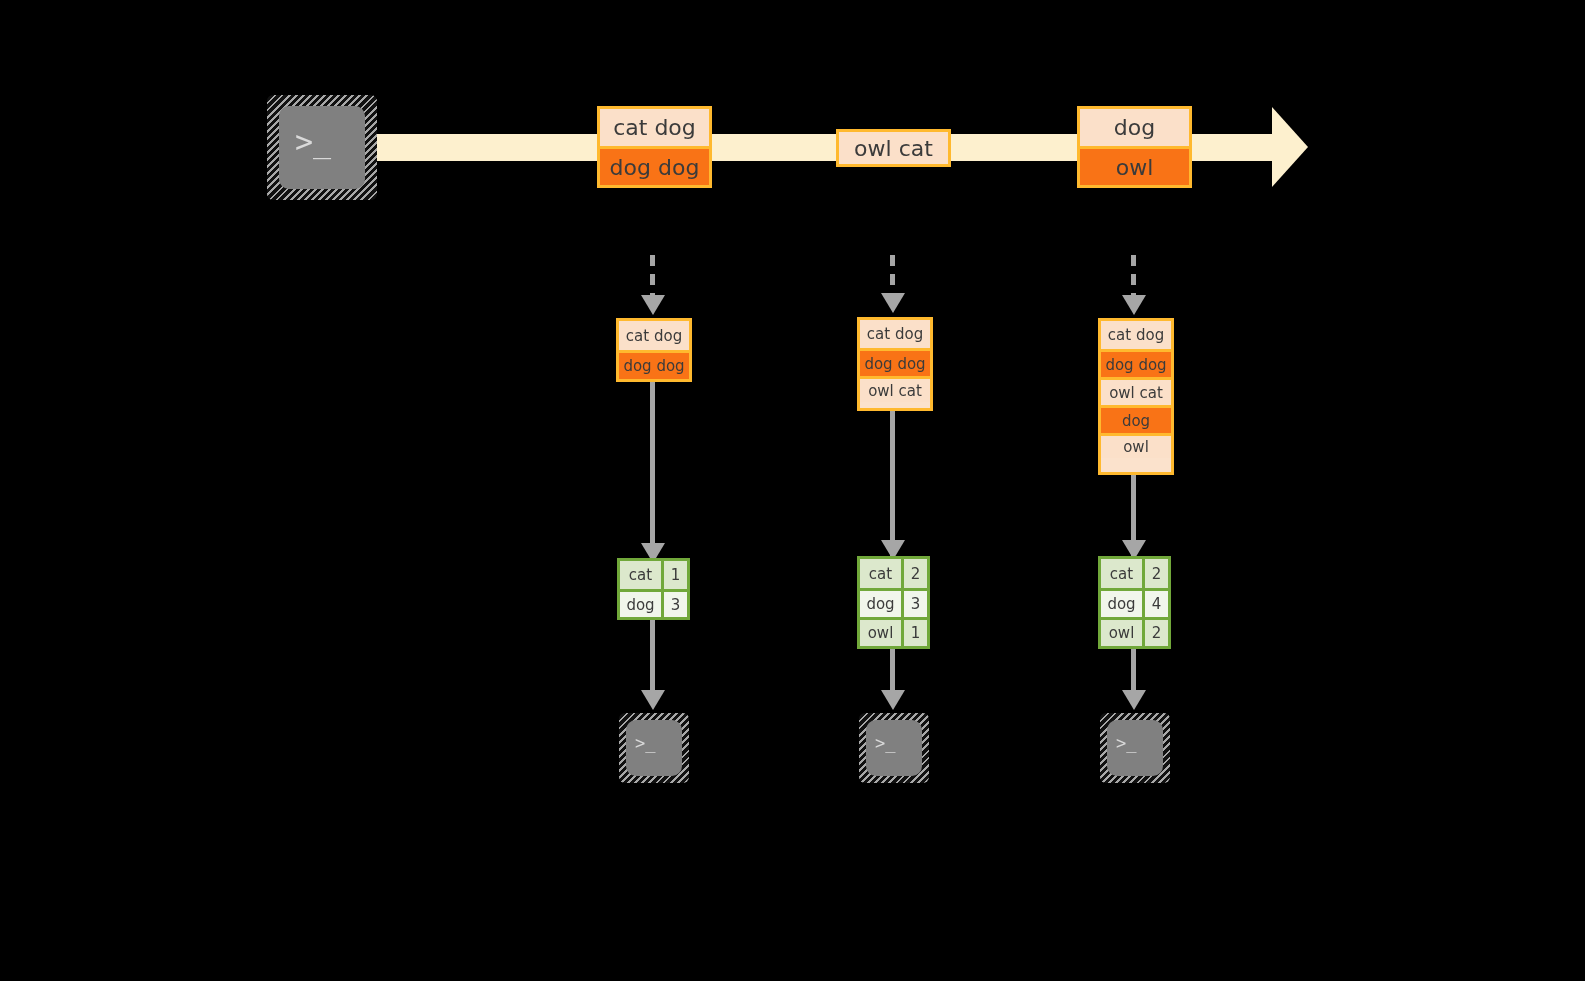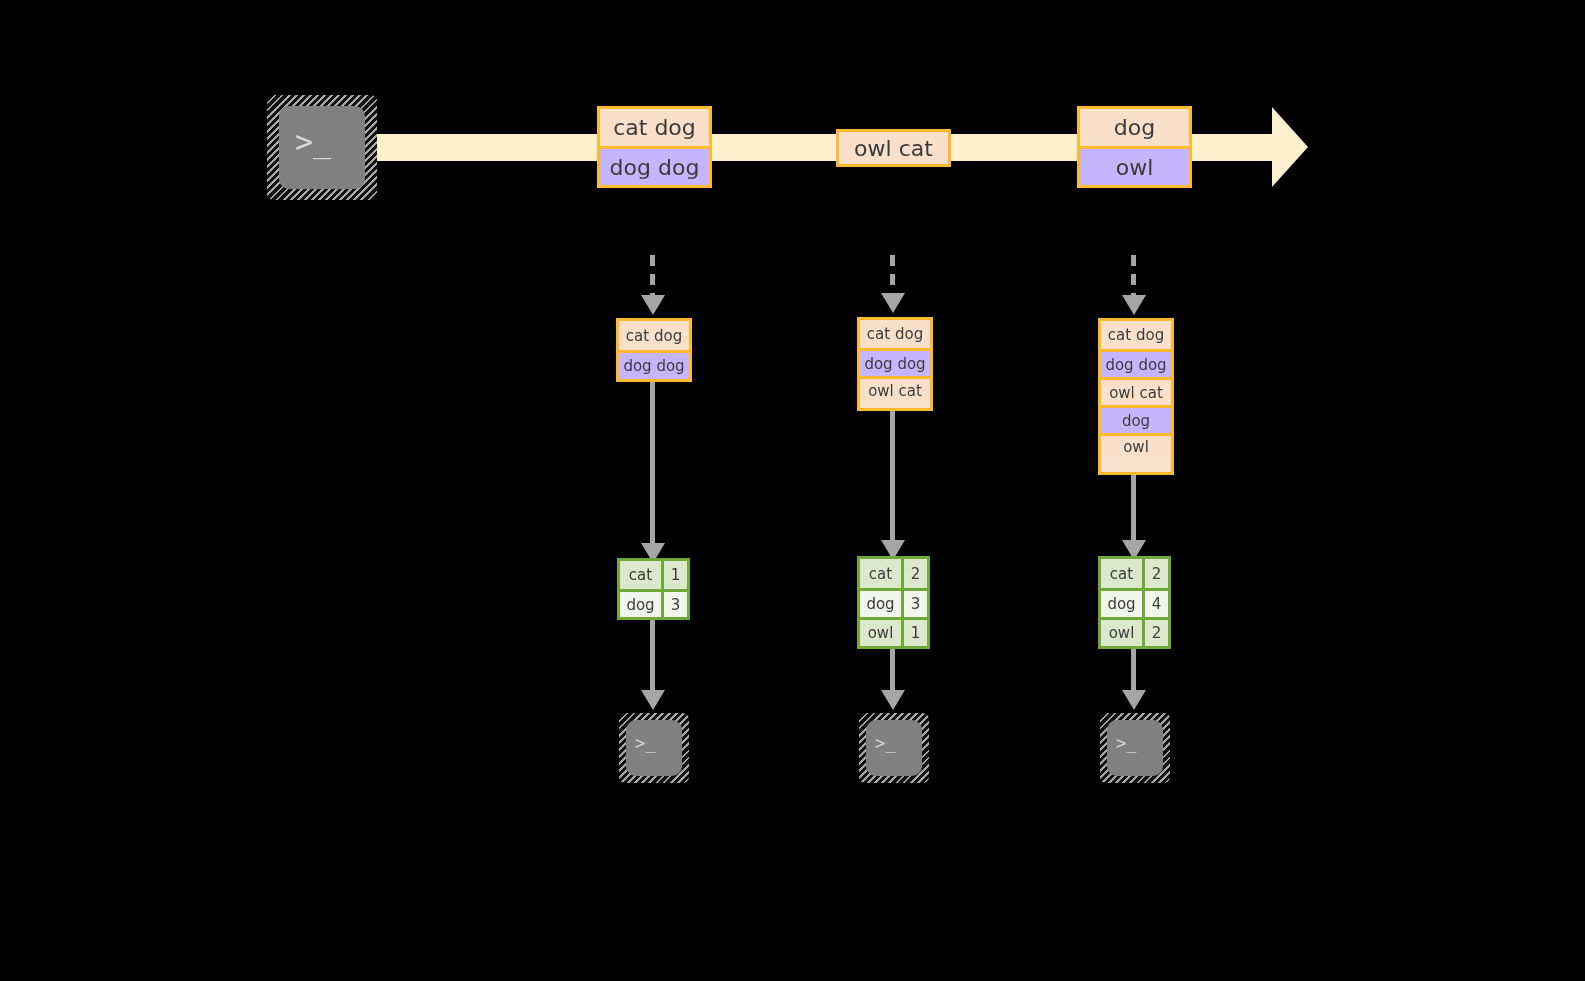--- a/index.html
+++ b/index.html
@@ -22,21 +22,21 @@
   .term .body{position:absolute;background:#808080;border-radius:10px;}
   .term .glyph{position:absolute;color:#D9D9D9;font-family:"DejaVu Sans Mono",monospace;
       line-height:1;white-space:nowrap;}
 
   
   .msgbox{position:absolute;box-sizing:border-box;border:3px solid #FFB92E;
       background:#FBE2CC;}
   .msgrow{box-sizing:border-box;display:flex;align-items:center;justify-content:center;
       color:#3b3b3b;white-space:nowrap;}
   .msgrow.shade-a{background:#FBE0C9;}
-  .msgrow.shade-b{background:#c4b5fd;}
+  .msgrow.shade-b{background:#f97316;}
   .msgrow + .msgrow{border-top:3px solid #FFB92E;}
 
   
   .cntbox{position:absolute;box-sizing:border-box;border:3px solid #71A83A;
       background:#e5e5e5;}
   .cntrow{display:flex;box-sizing:border-box;}
   .cntrow + .cntrow{border-top:3px solid #71A83A;}
   .cntcell{box-sizing:border-box;display:flex;align-items:center;justify-content:center;
       color:#3b3b3b;white-space:nowrap;}
   .cntcell.key{border-right:3px solid #71A83A;}

